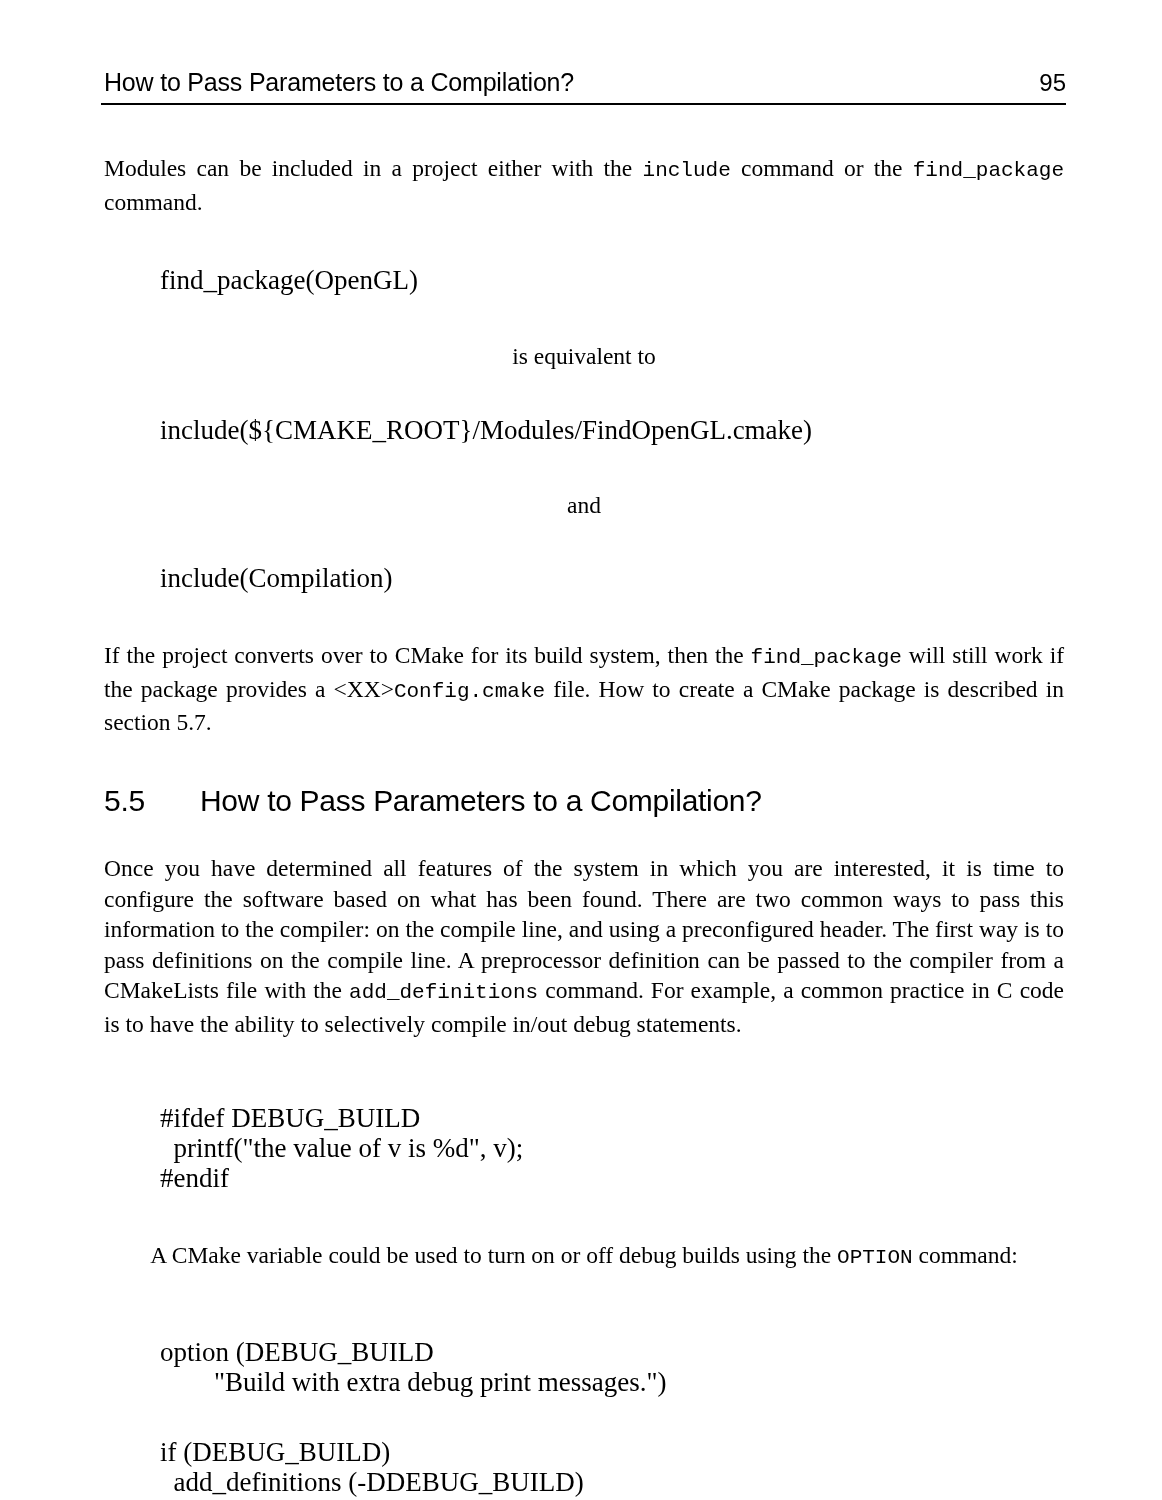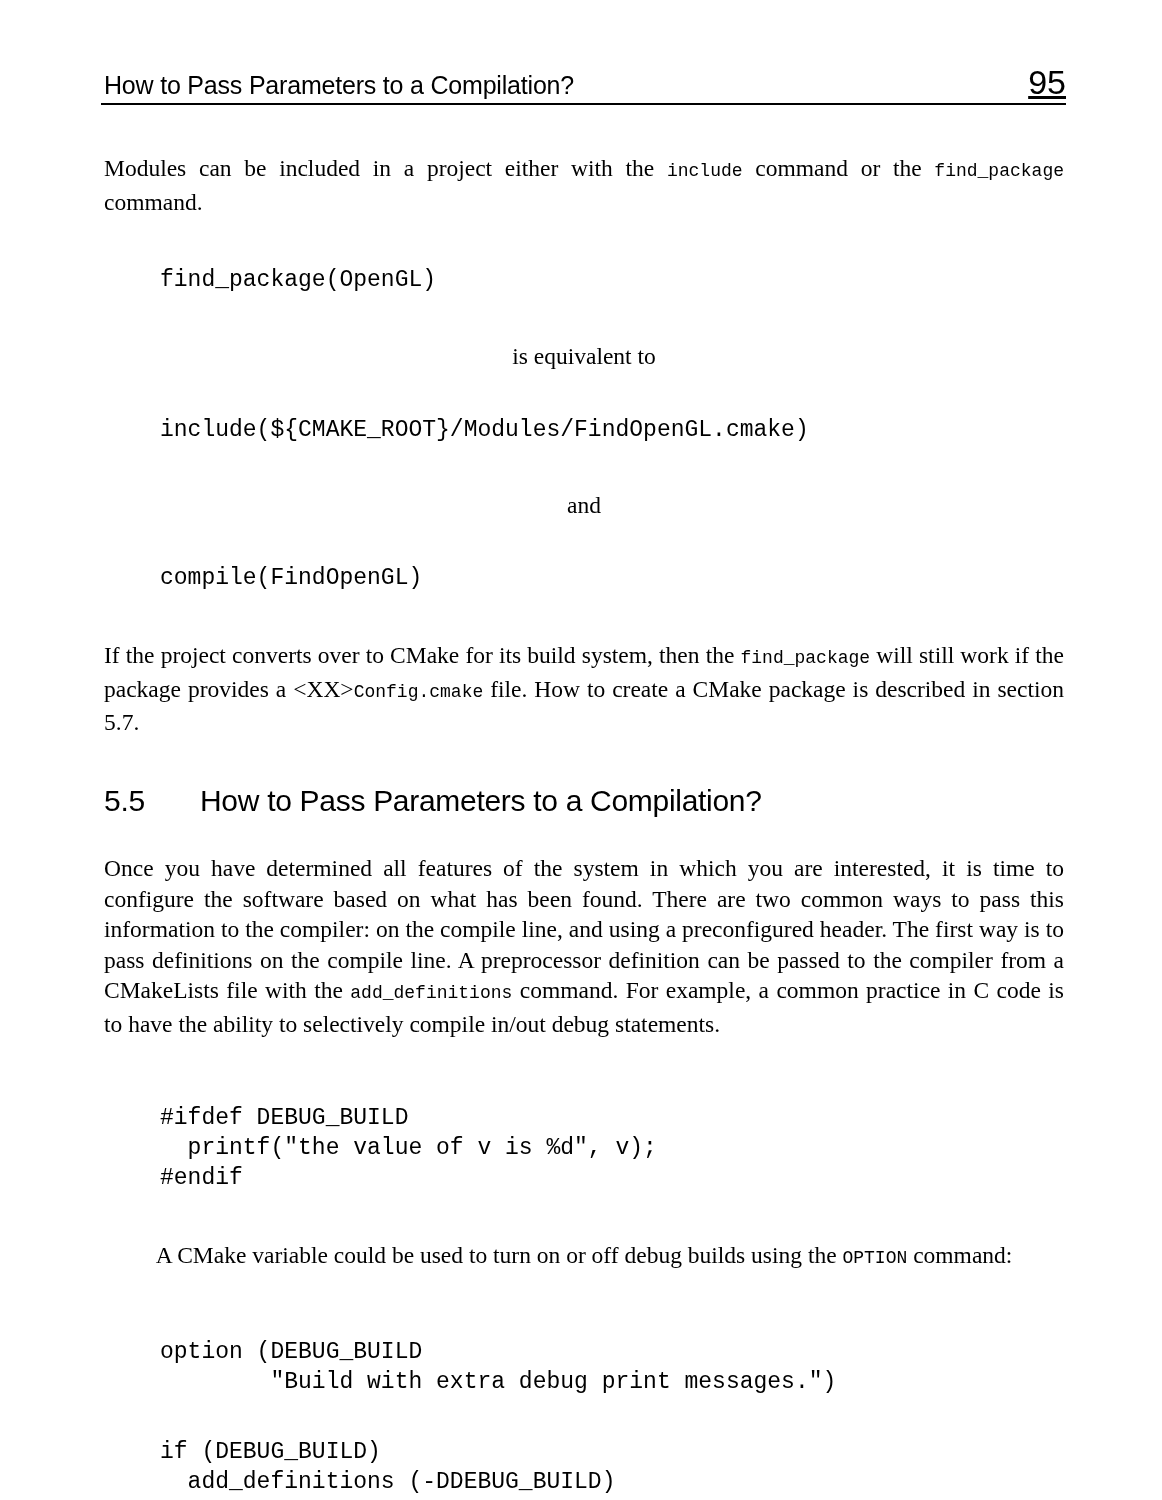--- a/index.html
+++ b/index.html
@@ -36,23 +36,22 @@
   }
   .header-title {
     font-family: "Liberation Sans", "DejaVu Sans", sans-serif;
     font-size: 25px;
     line-height: 30px;
     letter-spacing: -0.2px;
     white-space: nowrap;
   }
   .header-pageno {
     font-family: "Liberation Sans", "DejaVu Sans", sans-serif;
-    font-size: 34px;
+    font-size: 24px;
     line-height: 30px;
-    text-decoration: underline;
   }
   .header-rule {
     position: absolute;
     left: 101px;
     top: 62px;
     width: 965px;
     height: 2px;
     background: #000000;
   }
 
@@ -71,28 +70,28 @@
     text-align: justify;
     text-justify: inter-word;
     word-spacing: 0px;
   }
   p.body.nojust {
     text-align: center;
   }
 
   code, .mono {
     font-family: "Liberation Mono", "DejaVu Sans Mono", monospace;
-    font-size: 18px;
+    font-size: 21px;
     letter-spacing: 0px;
   }
 
   pre.code {
     margin: 0;
-    font-family: Liberation Mono, monospace;
-    font-size: 23px;
+    font-family: Liberation Serif, serif;
+    font-size: 27px;
     line-height: 30px;
     white-space: pre;
     padding-left: 56px;
   }
 
   .sec-heading {
     margin: 0;
     font-family: "Liberation Sans", "DejaVu Sans", sans-serif;
     font-size: 30px;
     line-height: 38px;
@@ -135,21 +134,21 @@
 
     <div class="blk" style="top:262px;">
       <pre class="code">include(${CMAKE_ROOT}/Modules/FindOpenGL.cmake)</pre>
     </div>
 
     <div class="blk" style="top:337px;">
       <p class="body nojust">and</p>
     </div>
 
     <div class="blk" style="top:410px;">
-      <pre class="code">compile(FindOpenGL)</pre>
+      <pre class="code">include(Compilation)</pre>
     </div>
 
     <div class="blk" style="top:487px;">
       <p class="body"><span>If the project converts over to CMake for its build system, then the </span><code class="mono">find_package</code><span> will still work if the package provides a &lt;XX&gt;</span><code class="mono">Config.cmake</code><span> file. How to create a CMake package is described in section 5.7.</span></p>
     </div>
 
     <div class="blk" style="top:629px;">
       <h2 class="sec-heading">
           <span class="sec-num">5.5</span>
           <span>How to Pass Parameters to a Compilation?</span>

